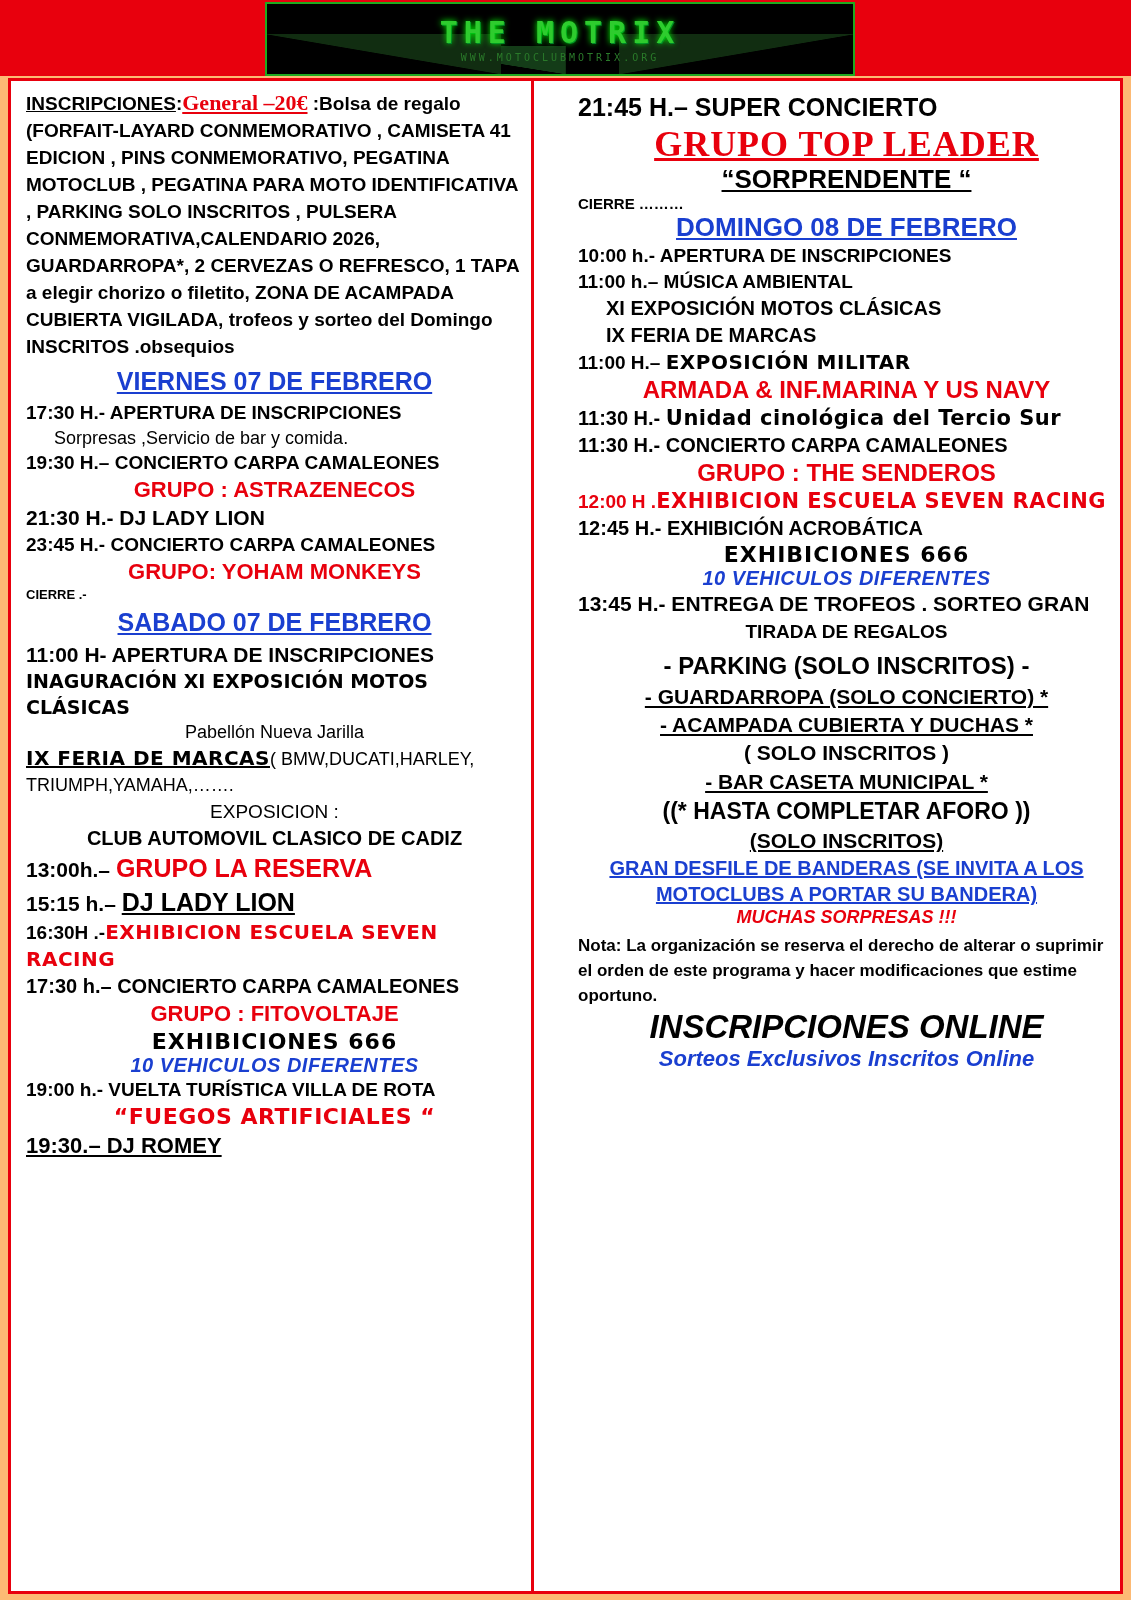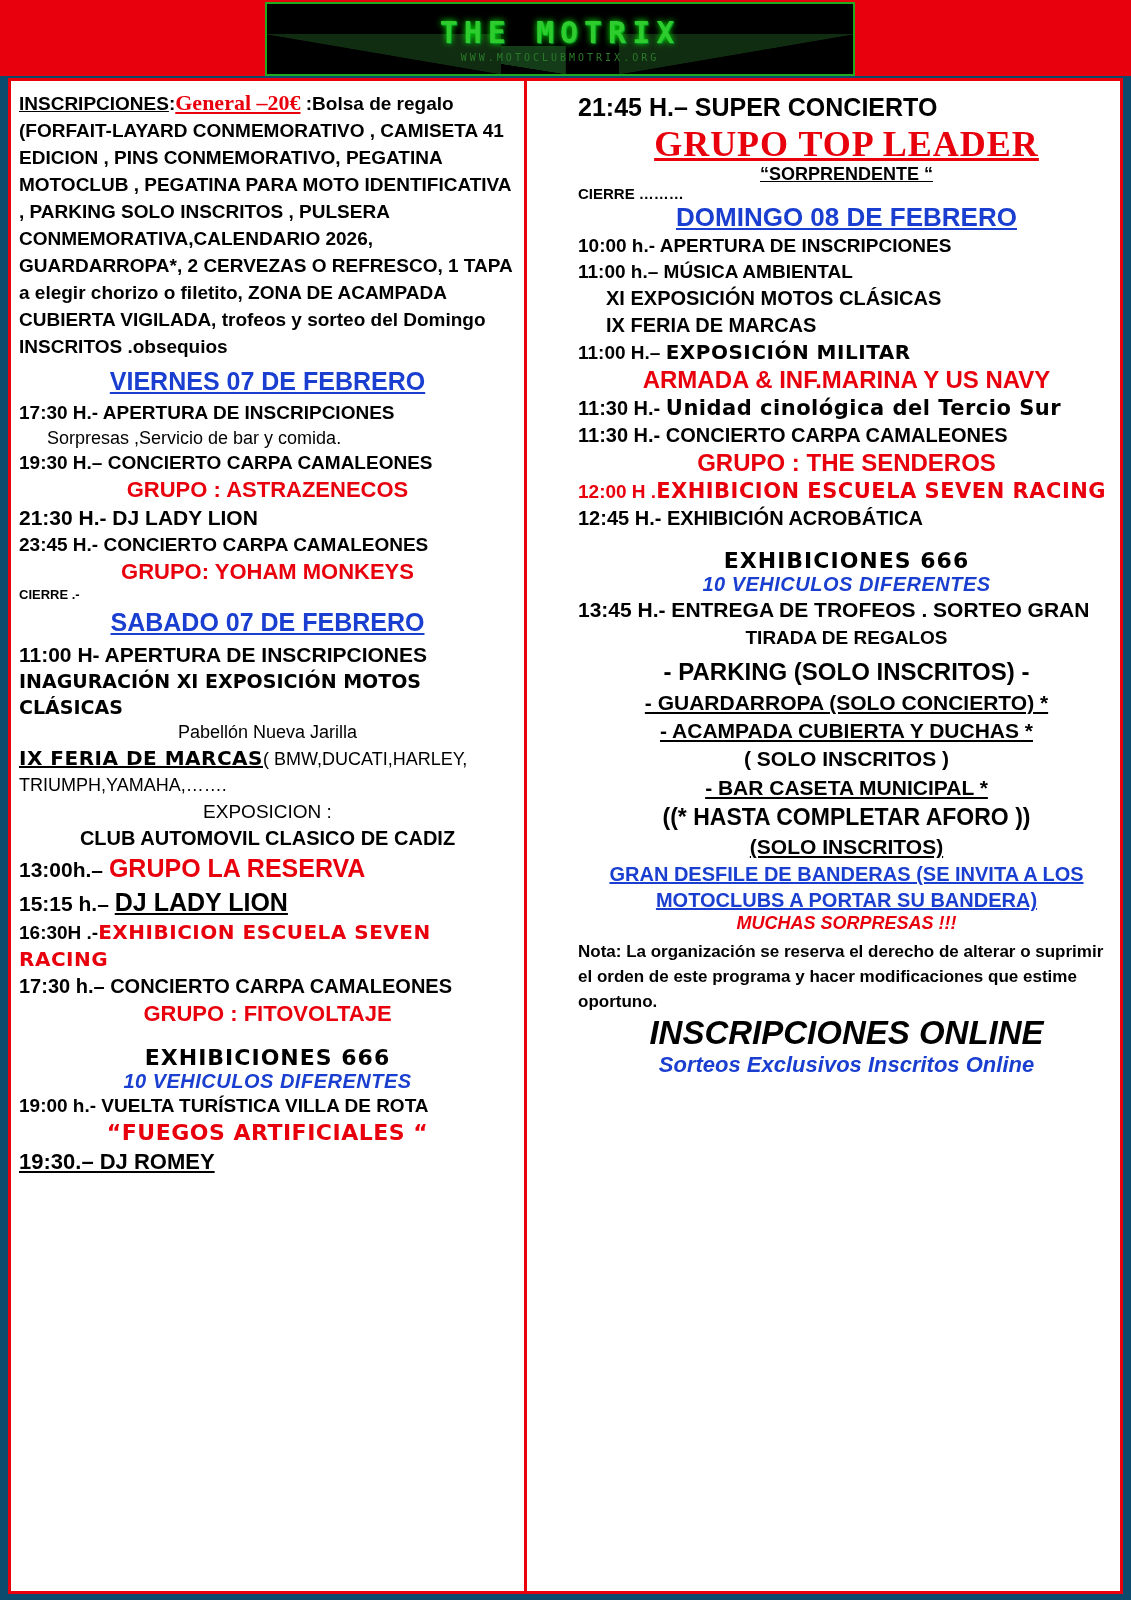--- a/index.html
+++ b/index.html
@@ -5,21 +5,21 @@
   html,body{margin:0;padding:0;}
   body{
     width:1131px;height:1600px;
     background:#ffffff;
     font-family:"Liberation Sans", sans-serif;
     position:relative;
     overflow:hidden;
   }
   #page{
     position:absolute;left:0;top:0;width:1131px;height:1600px;
-    background:#0c4a6e;
+    background:#fdba74;
   }
   
   .banner{
     position:absolute;left:0;top:0;width:1131px;height:76px;
     background:#e8000d;
   }
   .logo-box{
     position:absolute;left:265px;top:2px;width:586px;height:70px;
     background:#000000;border:2px solid #1faa1f;
     display:flex;flex-direction:column;align-items:center;justify-content:center;
@@ -48,45 +48,45 @@
   
   .frame{
     position:absolute;left:8px;top:78px;width:1115px;height:1516px;
     border:3px solid #e8000d;
     box-sizing:border-box;
     background:#fff;
   }
   .col{
     position:absolute;top:0;box-sizing:border-box;padding:6px 8px 0 8px;
   }
-  .col-left{left:0;width:516px;height:100%;border-right:3px solid #e8000d;}
+  .col-left{left:7px;width:516px;height:100%;border-right:3px solid #e8000d;}
   .col-right{left:559px;width:553px;height:100%;}
 
   
   .b{font-weight:bold;}
   .u{text-decoration:underline;}
   .red{color:#e8000d;}
   .blk{color:#000000;}
   .ctr{text-align:center;}
   .serif{font-family:"Liberation Serif", serif;}
 
   .body-txt{font-size:19.5px;font-weight:bold;color:#000;line-height:1.42;}
   .head-blue{font-size:25px;font-weight:bold;color:#1a3fd0;text-align:center;text-decoration:underline;margin:6px 0 4px;}
   .item{font-size:19px;font-weight:bold;color:#000;line-height:1.35;}
   .grp-red{font-size:22px;font-weight:bold;color:#e8000d;text-align:center;line-height:1.3;}
   .tiny{font-size:13px;font-weight:bold;color:#000;}
   .stencil{font-family:"DejaVu Sans", sans-serif;font-weight:bold;letter-spacing:.5px;}
-  .ex666{font-size:22px;font-weight:bold;color:#000;text-align:center;letter-spacing:1px;margin-top:16px;}
+  .ex666{font-size:22px;font-weight:bold;color:#000;text-align:center;letter-spacing:1px;}
   .veh{font-size:20px;font-weight:bold;font-style:italic;color:#1a3fd0;text-align:center;letter-spacing:.5px;}
   .top-leader{
     font-family:"Liberation Serif", serif;
     font-size:36px;font-weight:bold;color:#e8000d;text-align:center;
     text-decoration:underline;letter-spacing:1px;line-height:1.1;
   }
-  .sorprendente{font-size:18px;font-weight:bold;color:#000;text-align:center;text-decoration:underline;}
+  .sorprendente{font-size:26px;font-weight:bold;color:#000;text-align:center;text-decoration:underline;}
   .big-blue{font-size:26px;font-weight:bold;color:#1a3fd0;text-align:center;text-decoration:underline;}
   .armada{font-size:24px;font-weight:bold;color:#e8000d;text-align:center;}
   .senderos{font-size:24px;font-weight:bold;color:#e8000d;text-align:center;}
   .online{font-size:33px;font-weight:bold;font-style:italic;color:#000;text-align:center;}
   .online-sub{font-size:22px;font-weight:bold;font-style:italic;color:#1a3fd0;text-align:center;}
   .nota{font-size:17px;font-weight:bold;color:#000;line-height:1.45;}
   .sorpresas{font-size:18px;font-weight:bold;font-style:italic;color:#e8000d;text-align:center;}
   .desfile{font-size:20px;font-weight:bold;color:#1a3fd0;text-align:center;text-decoration:underline;line-height:1.3;}
   .svc-line{font-size:21px;font-weight:bold;color:#000;text-align:center;line-height:1.35;}
   .svc-line .u{text-decoration:underline;}

